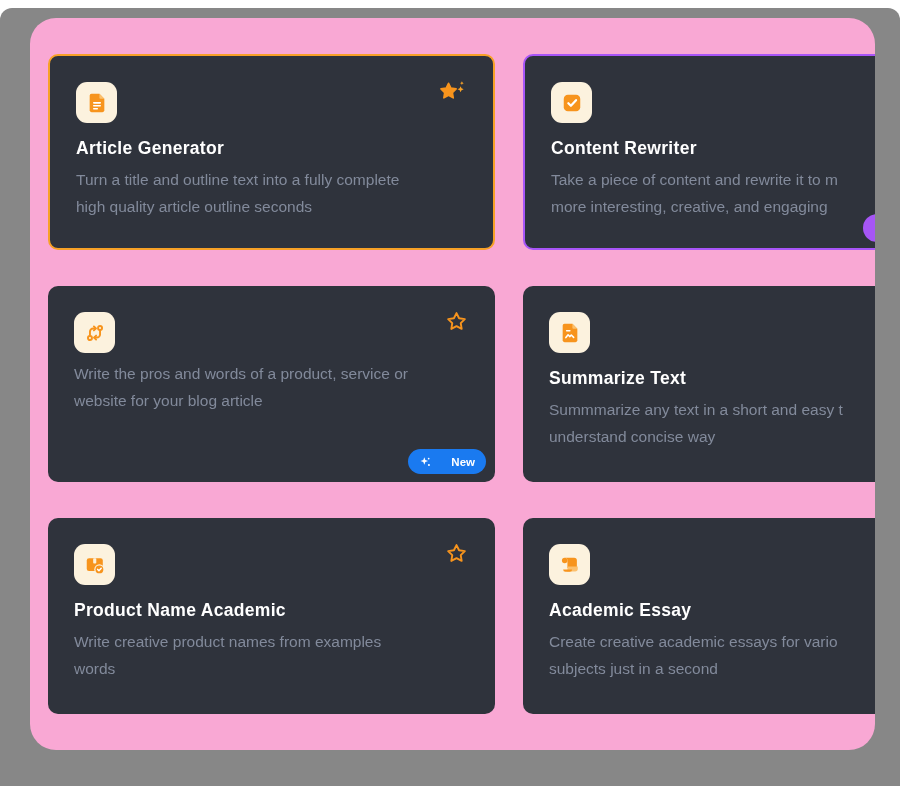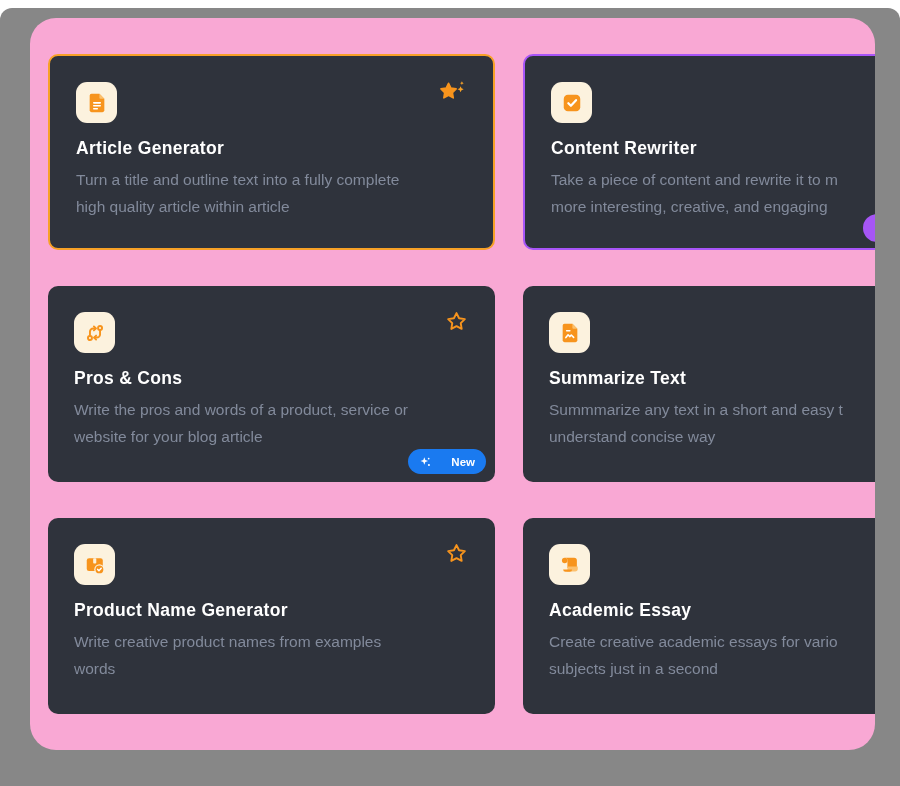--- a/index.html
+++ b/index.html
@@ -73,21 +73,21 @@
         </div>
         <div class="fav">
           <svg viewBox="0 0 30 26" width="28" height="25">
             <path d="M11.3 3.2l2.5 5.1 5.6.8-4 4 .9 5.6-5-2.7-5 2.7.9-5.6-4-4 5.6-.8z" fill="#f7941d" stroke="#f7941d" stroke-width="1.8" stroke-linejoin="round"></path>
             <path d="M24.2 6.2l1 2.3 2.3 1-2.3 1-1 2.3-1-2.3-2.3-1 2.3-1z" fill="#f7a127"></path>
             <path d="M25.6 1l.6 1.4 1.4.6-1.4.6-.6 1.4-.6-1.4-1.4-.6 1.4-.6z" fill="#f7a127"></path>
           </svg>
         </div>
         <h3 class="card-title">Article Generator</h3>
         <p class="card-desc">Turn a title and outline text into a fully complete
-high quality article within article</p>
+high quality article outline seconds</p>
       </div>
 
       <div class="card accent-purple">
         <div class="icon-tile">
           <svg viewBox="0 0 24 24" width="22" height="22">
             <rect x="3" y="3" width="18" height="18" rx="4.5" fill="#f7941d"></rect>
             <path d="M8 12.3l2.8 2.8 5.6-6.2" stroke="#fff" stroke-width="2.4" fill="none" stroke-linecap="round" stroke-linejoin="round"></path>
           </svg>
         </div>
         <h3 class="card-title">Content Rewriter</h3>
@@ -105,21 +105,20 @@
             <path d="M10.8 4.8L13 7l-2.2 2.2"></path>
             <path d="M17.5 9v4.5a3.5 3.5 0 0 1-3.5 3.5h-2.6"></path>
             <path d="M13.2 19.2L11 17l2.2-2.2"></path>
           </svg>
         </div>
         <div class="fav">
           <svg viewBox="0 0 24 24" width="23" height="23">
             <path d="M12 3.2l2.7 5.4 6 .9-4.3 4.2 1 6-5.4-2.9-5.4 2.9 1-6-4.3-4.2 6-.9z" fill="none" stroke="#f7941d" stroke-width="2" stroke-linejoin="round"></path>
           </svg>
         </div>
-        <h3 class="card-title">Pros &amp; Cons</h3>
         <p class="card-desc">Write the pros and words of a product, service or
 website for your blog article</p>
         <div class="badge-new">
           <svg viewBox="0 0 14 14" width="12" height="12" fill="#fff">
             <path d="M6.2 1.5l1.2 3.2 3.2 1.2-3.2 1.2-1.2 3.2L5 7.1 1.8 5.9 5 4.7z"></path>
             <circle cx="11.3" cy="3" r="1"></circle>
             <circle cx="11.6" cy="10.6" r="1.2"></circle>
           </svg>
           <span>New</span>
         </div>
@@ -147,21 +146,21 @@
             <circle cx="16.8" cy="16.8" r="5.6" fill="#fcf2de"></circle>
             <circle cx="16.8" cy="16.8" r="4.3" fill="#f7941d"></circle>
             <path d="M14.9 16.8l1.4 1.5 2.5-2.8" stroke="#fff" stroke-width="1.6" fill="none" stroke-linecap="round" stroke-linejoin="round"></path>
           </svg>
         </div>
         <div class="fav">
           <svg viewBox="0 0 24 24" width="23" height="23">
             <path d="M12 3.2l2.7 5.4 6 .9-4.3 4.2 1 6-5.4-2.9-5.4 2.9 1-6-4.3-4.2 6-.9z" fill="none" stroke="#f7941d" stroke-width="2" stroke-linejoin="round"></path>
           </svg>
         </div>
-        <h3 class="card-title">Product Name Generator</h3>
+        <h3 class="card-title">Product Name Academic</h3>
         <p class="card-desc">Write creative product names from examples
 words</p>
       </div>
 
       <div class="card">
         <div class="icon-tile">
           <svg viewBox="0 0 24 24" width="22" height="22" fill="#f7941d">
             <circle cx="6.2" cy="7" r="3"></circle>
             <path d="M6.2 4h10.3a3 3 0 0 1 3 3v8.2H9.2V7a3 3 0 0 0-3-3z"></path>
             <path d="M9.2 13.5h11.3v2.7a3 3 0 0 1-3 3H8.3a3 3 0 0 0 .9-2.2z" fill="#fbc06e"></path>

